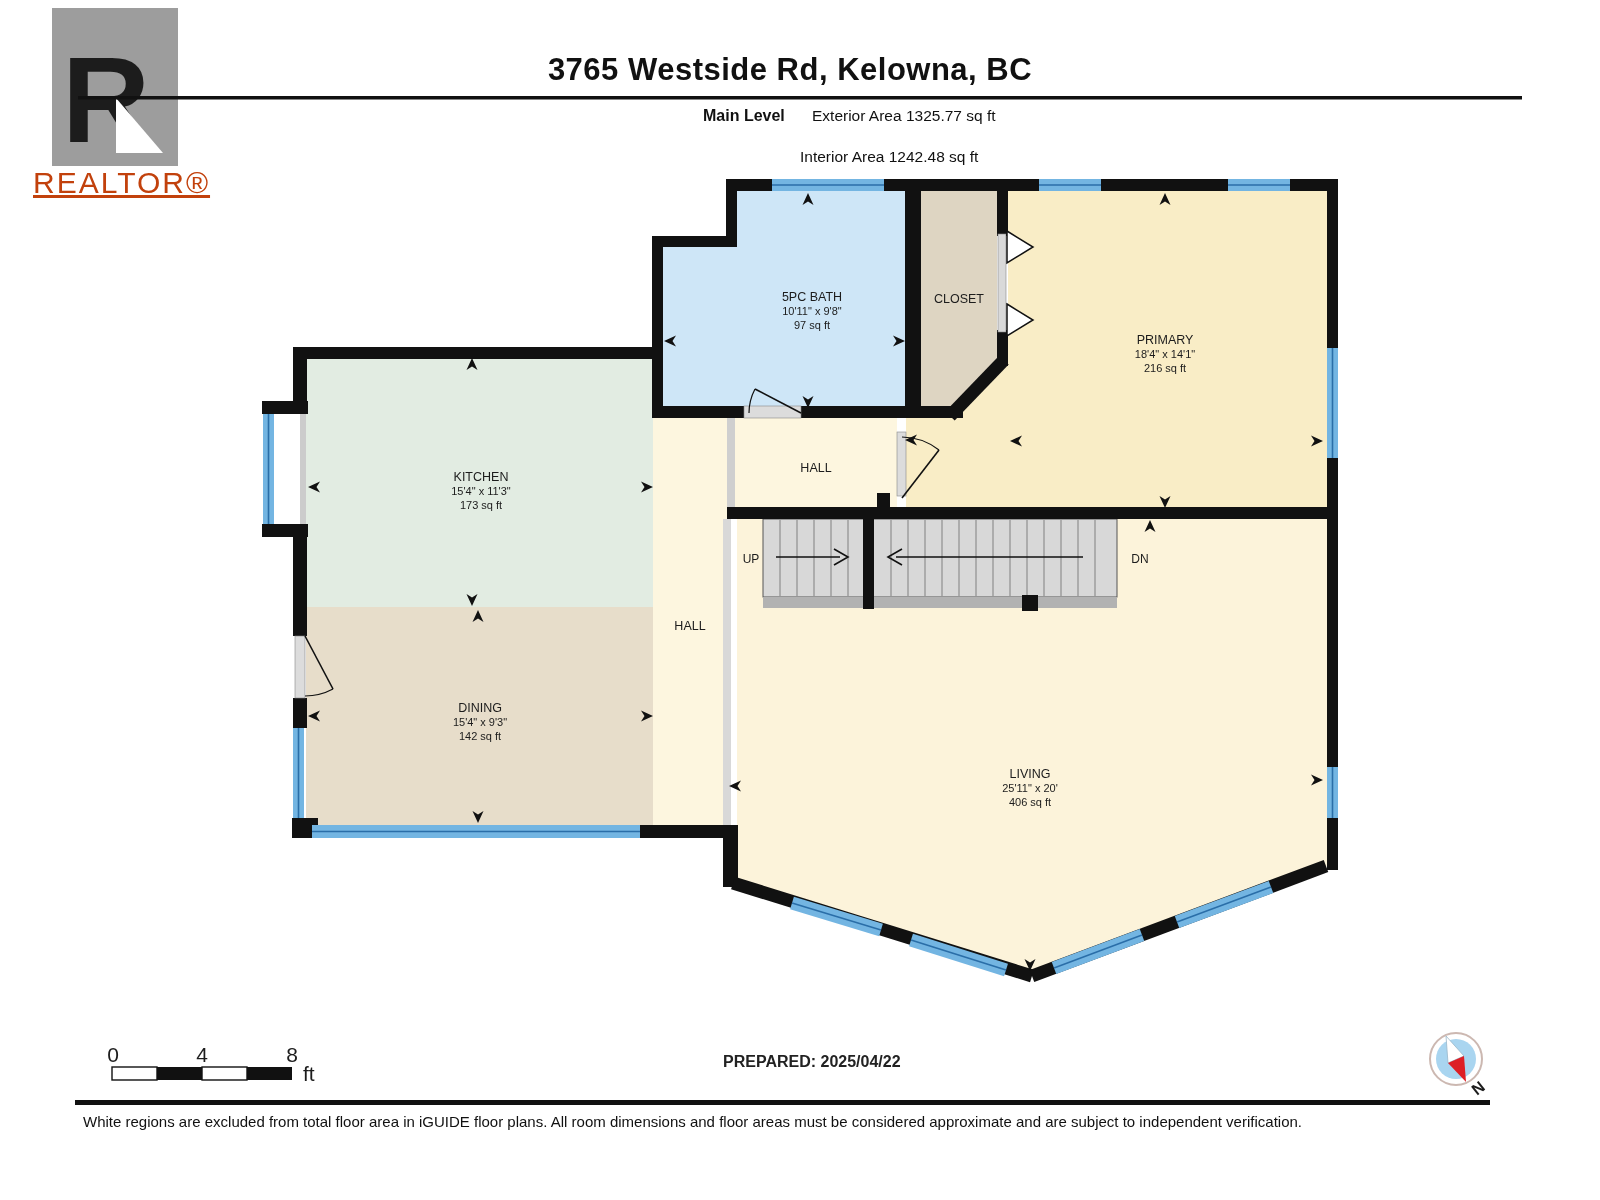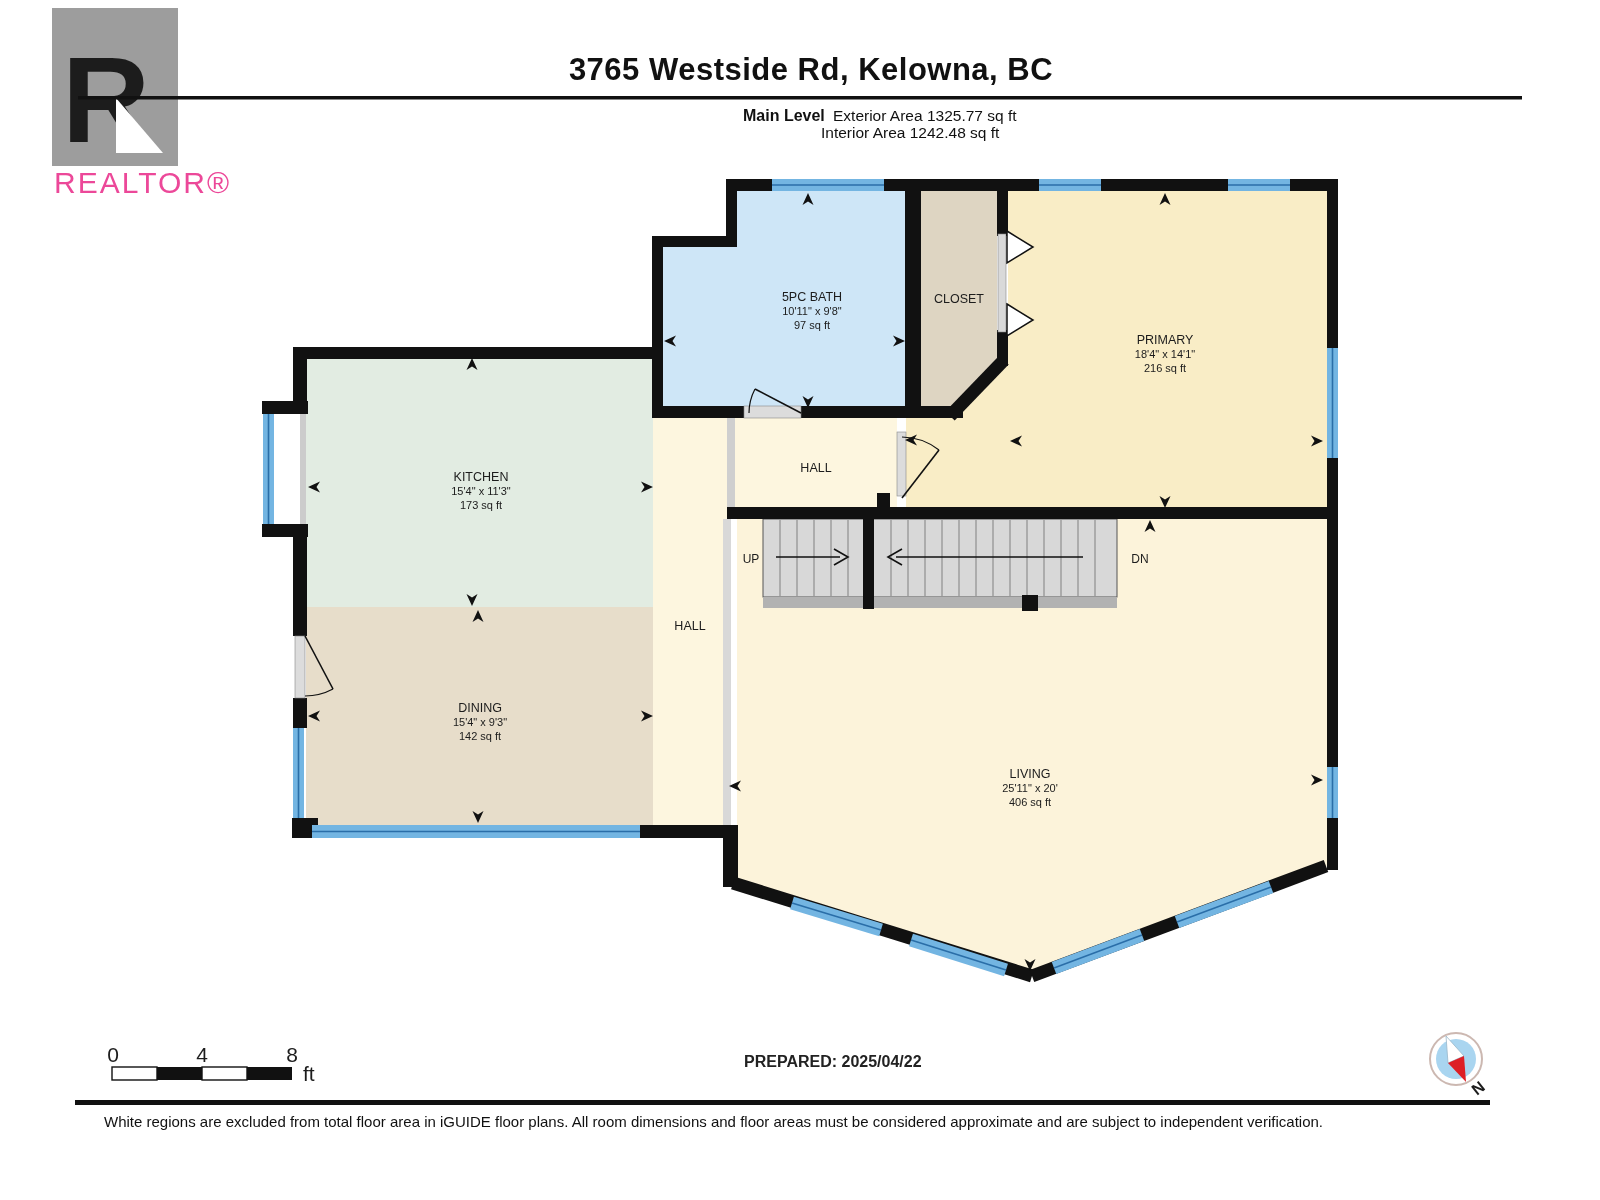--- a/index.html
+++ b/index.html
@@ -1,28 +1,28 @@
 <!DOCTYPE html>
 <html><head>
 <meta charset="utf-8">
 <style>
   html,body{margin:0;padding:0;background:#ffffff;}
   #page{position:relative;width:1600px;height:1200px;background:#ffffff;overflow:hidden;
         font-family:"Liberation Sans", sans-serif;color:#111;}
-  .abs{position:absolute;padding-left:21px;}
+  .abs{position:absolute;}
   #plan-svg{position:absolute;left:0;top:0;}
   svg text{font-family:"Liberation Sans", sans-serif;fill:#1c1c1c;}
   .room-name{font-size:12.5px;}
   .room-dims{font-size:11px;}
   .stair-label{font-size:12px;}
   #title{left:0;top:52px;width:1580px;text-align:center;font-size:31px;font-weight:bold;letter-spacing:0.5px;}
-  #level-label{left:703px;top:107px;font-size:16px;font-weight:bold;margin-left:19px;}
+  #level-label{left:703px;top:107px;font-size:16px;font-weight:bold;}
   #ext-area{left:812px;top:107px;font-size:15.5px;}
-  #int-area{left:800px;top:124px;font-size:15.5px;}
-  #wordmark{left:33px;top:166px;font-size:30px;color:#ec4899;letter-spacing:2px;}
+  #int-area{left:800px;top:148px;font-size:15.5px;}
+  #wordmark{left:33px;top:166px;font-size:30px;color:#c2410c;letter-spacing:2px;text-decoration:underline;}
   #prepared{left:723px;top:1053px;font-size:16px;color:#222;font-weight:bold;}
   #disclaimer{left:83px;top:1113px;font-size:15px;color:#111;}
 </style>
 </head>
 <body>
 
 <div id="page">
 
   <svg id="plan-svg" width="1600" height="1200" viewBox="0 0 1600 1200">
     <defs>

